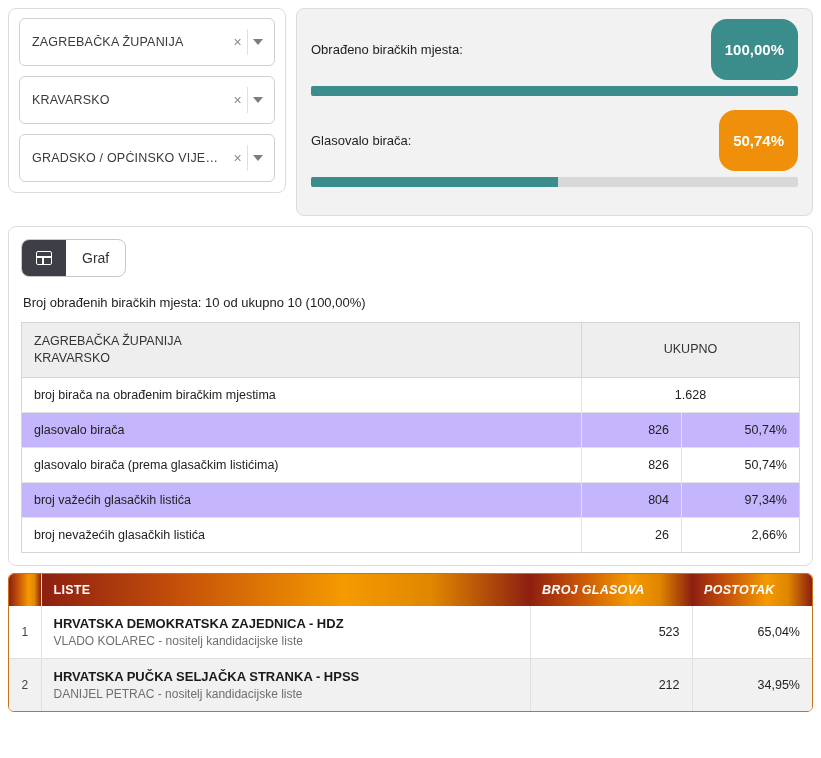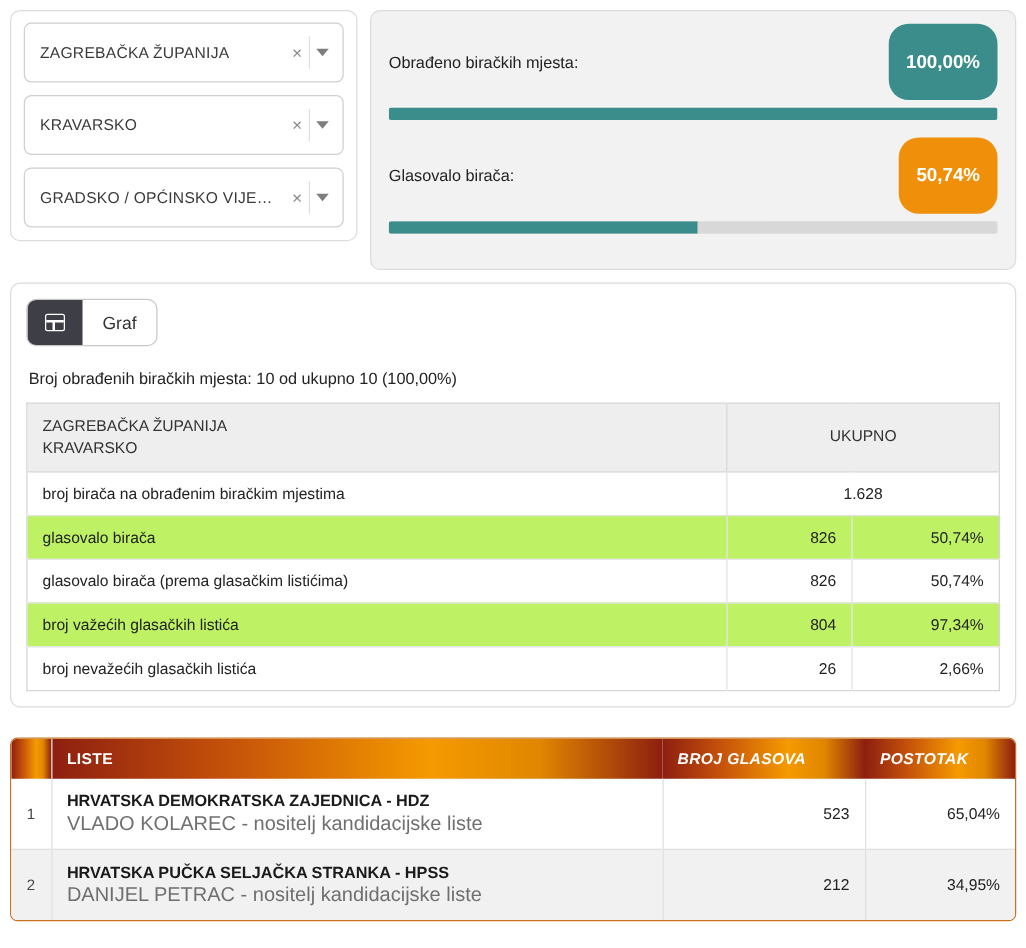--- a/index.html
+++ b/index.html
@@ -202,39 +202,39 @@
     vertical-align: middle;
     width: 218px;
     border-left: 1px solid #d5d5d5;
     margin-top: 16px;
   }
   .summary td {
     padding: 10px 12px;
     border-top: 1px solid #e2e2e2;
     color: #222;
   }
-  .summary tr.alt td { background: #bef264; }
+  .summary tr.alt td { background: #c4b5fd; }
   .summary td.num {
     text-align: right;
     width: 100px;
     border-left: 1px solid #e2e2e2;
   }
   .summary td.pct {
     text-align: right;
     width: 118px;
     border-left: 1px solid #e2e2e2;
   }
   .summary td.center-wide {
     text-align: center;
     border-left: 1px solid #e2e2e2;
   }
 
   
   .results-wrap {
-    margin-top: 24px;
+    margin-top: 7px;
     border: 1px solid #c7711d;
     border-radius: 6px;
     overflow: hidden;
   }
   .results {
     font-size: 12.5px;
     background: #fff;
   }
   .results thead th {
     background: linear-gradient(to right, #8d1f10 0%, #c4500a 28%, #f59a00 62%, #e08600 80%, #8d1f10 100%);
@@ -262,21 +262,21 @@
     border-right: 1px solid #e0e0e0;
   }
   .list-name {
     font-weight: bold;
     color: #1a1a1a;
     font-size: 13px;
     margin-bottom: 3px;
   }
   .list-holder {
     color: #6f6f6f;
-    font-size: 16px;
+    font-size: 12px;
   }
   .results .votes {
     text-align: right;
     width: 162px;
     border-left: 1px solid #e0e0e0;
   }
   .results .perc {
     text-align: right;
     width: 120px;
     border-left: 1px solid #e0e0e0;

